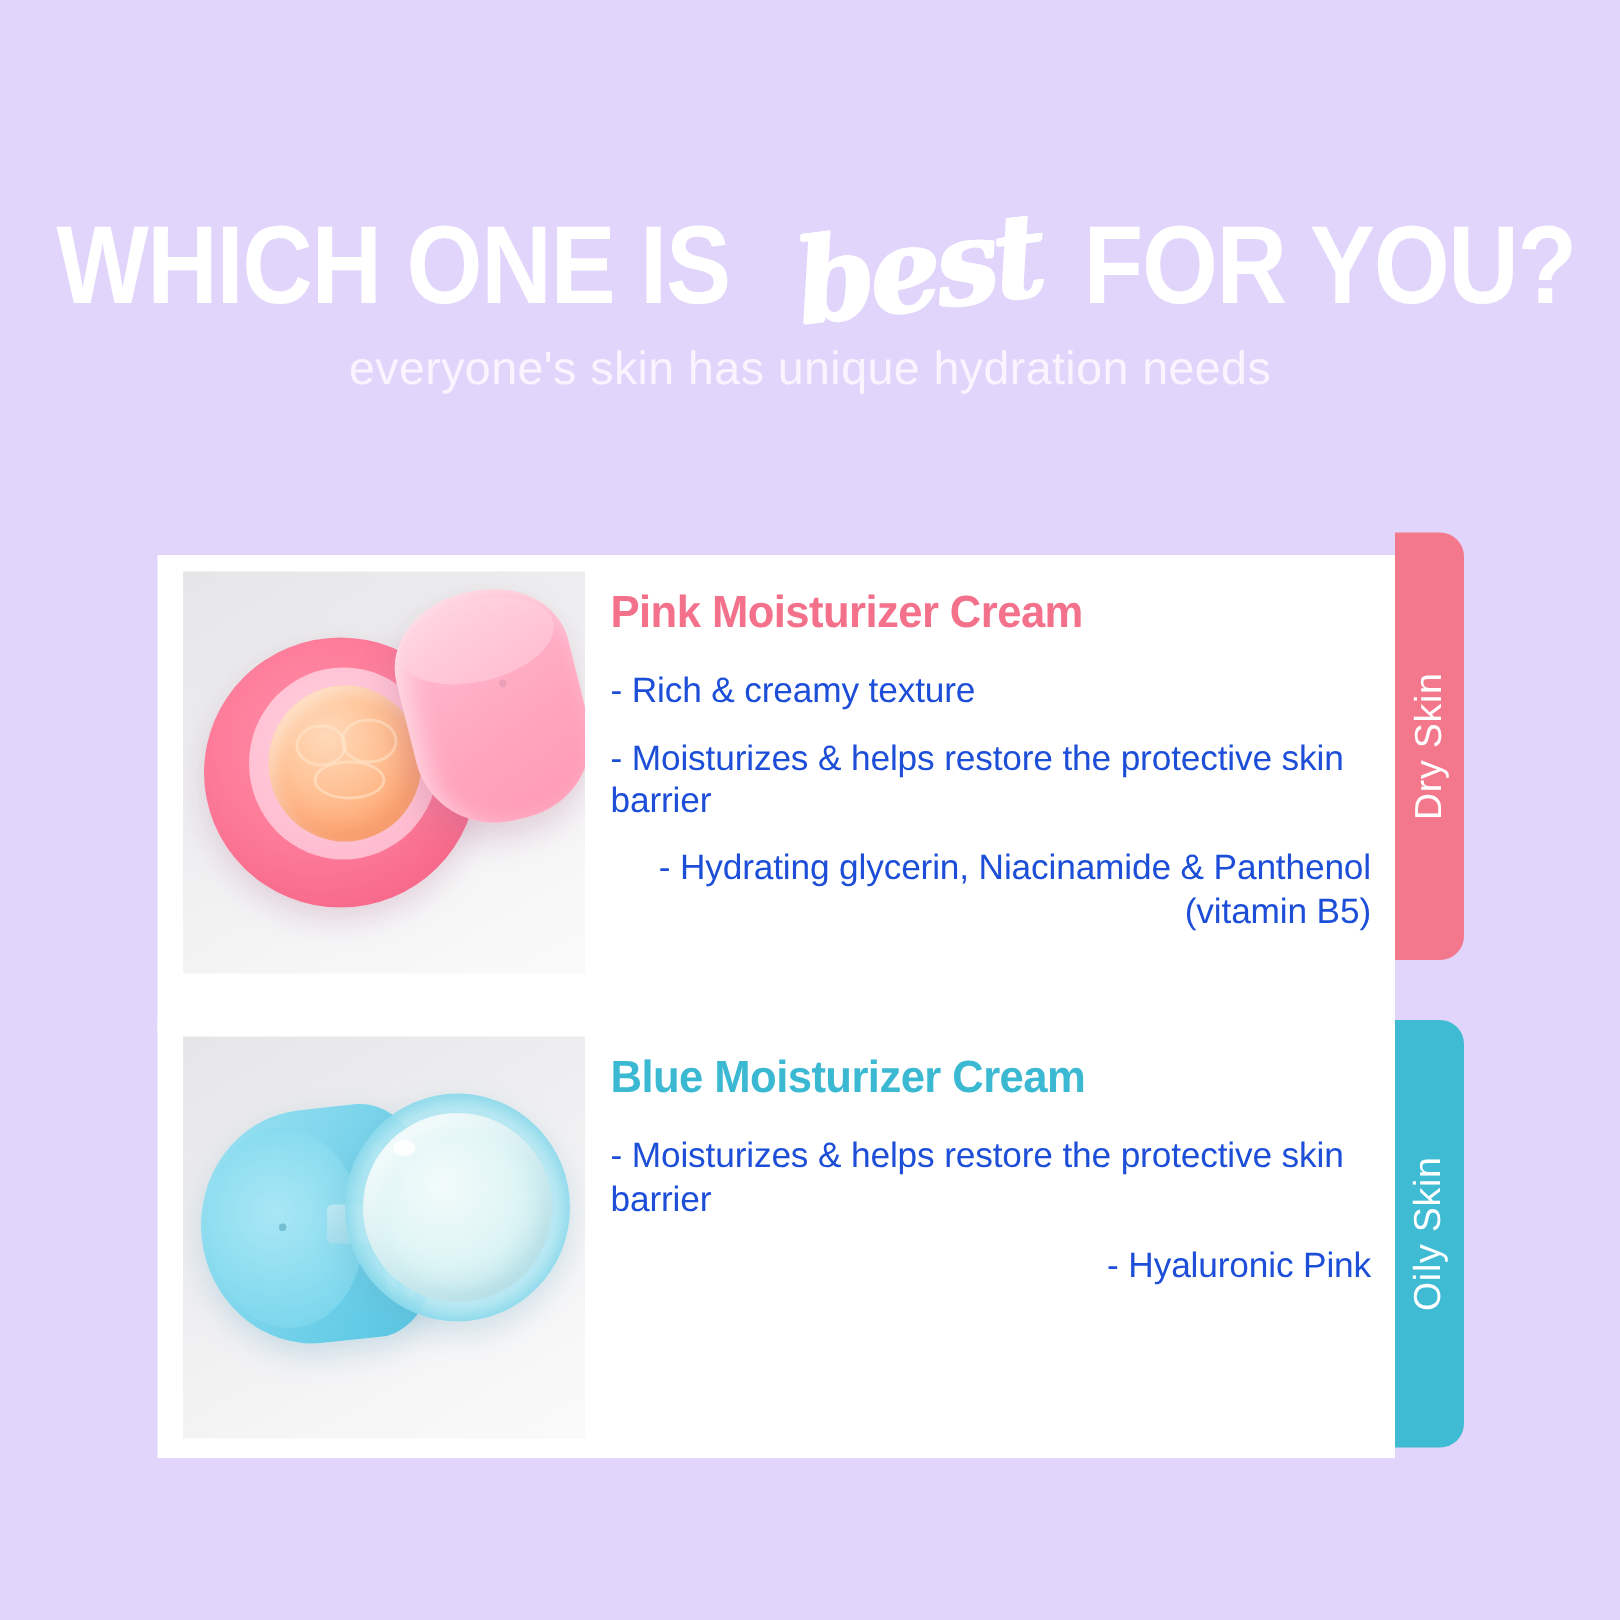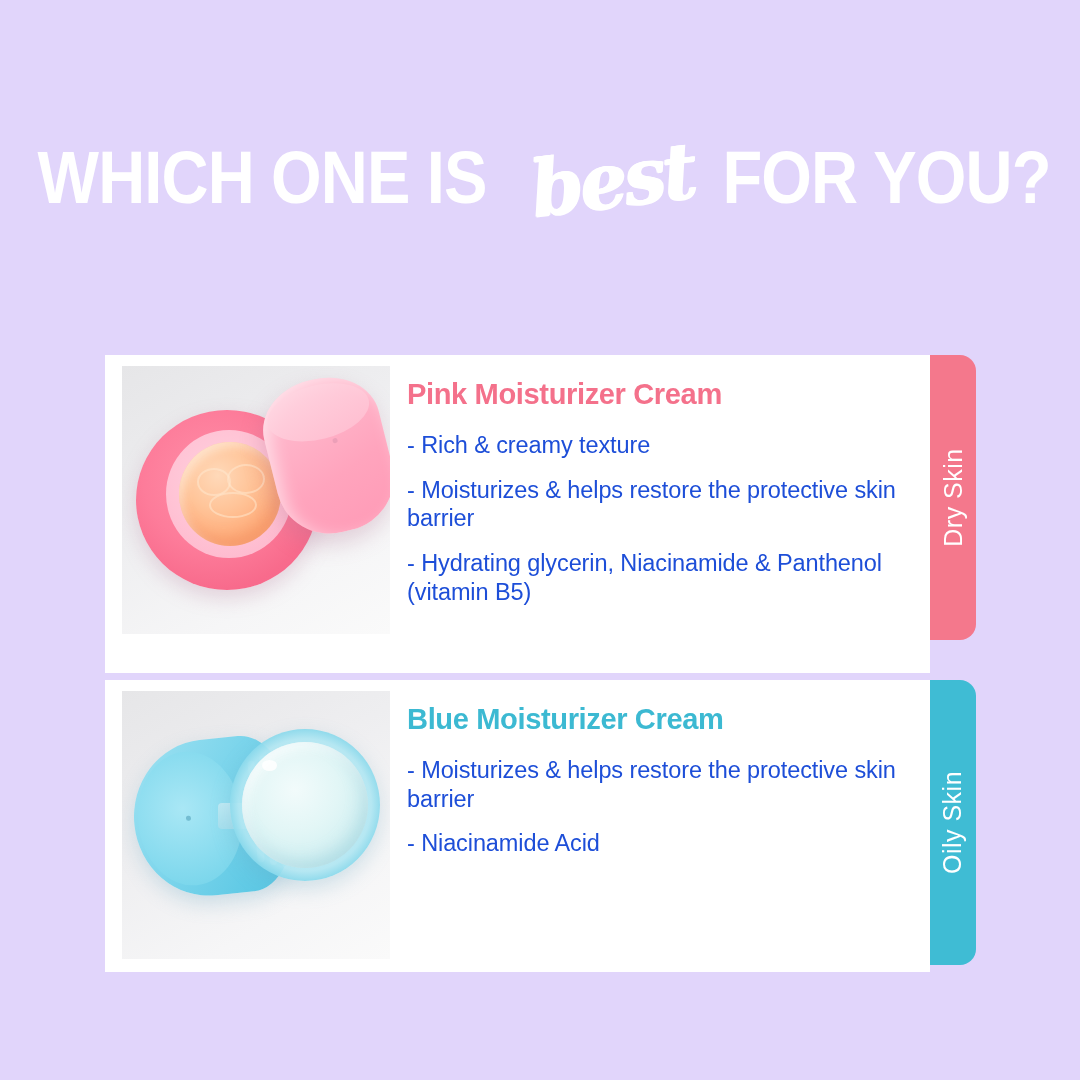--- a/index.html
+++ b/index.html
@@ -70,21 +70,21 @@
 
   
   .card {
     position: absolute;
     left: 105px;
     width: 825px;
     background: #ffffff;
     display: flex;
     align-items: flex-start;
   }
-  .card--pink { top: 355px; height: 318px; }
+  .card--pink { top: 370px; height: 318px; }
   .card--blue { top: 680px; height: 292px; }
 
   .card-photo {
     width: 268px;
     height: 268px;
     margin: 11px 0 0 17px;
     flex: 0 0 auto;
     position: relative;
     overflow: hidden;
     background: linear-gradient(150deg, #e6e6e8 0%, #eeeef0 40%, #f6f6f7 75%, #fafafa 100%);
@@ -232,21 +232,21 @@
   .card--blue .card-title { color: #3cb9d2; }
 
   .bullets { margin: 0; padding: 0; list-style: none; }
   .bullet {
     color: #1d4ed8;
     font-size: 23.5px;
     line-height: 1.22;
     margin-bottom: 16px;
     letter-spacing: -0.1px;
   }
-  .bullet:last-child { margin-bottom: 0; }
+  .bullet:last-child { margin-bottom: 0; text-align: right; }
 
   
   .tab {
     position: absolute;
     left: 930px;
     width: 46px;
     border-radius: 0 16px 16px 0;
     display: flex;
     align-items: center;
     justify-content: center;
@@ -262,20 +262,21 @@
     transform: rotate(-90deg);
   }
 </style>
 </head>
 <body>
 
 <div class="header">
   <div class="headline">
     <span class="hl-word">WHICH ONE IS</span><span class="hl-script">best</span><span class="hl-word">FOR YOU?</span>
   </div>
+  <div class="subhead">everyone's skin has unique hydration needs</div>
 </div>
 
 <div class="card card--pink">
   <div class="card-photo">
     <div class="pj-base">
       <div class="pj-inner-ring">
         <div class="pj-cream">
           <div class="pj-swirl pj-s1"></div>
           <div class="pj-swirl pj-s2"></div>
           <div class="pj-swirl pj-s3"></div>
@@ -314,19 +315,19 @@
     <div class="bj-jar">
       <div class="bj-jar-inner">
         <div class="bj-bubble"></div>
       </div>
     </div>
   </div>
   <div class="card-body">
     <h2 class="card-title">Blue Moisturizer Cream</h2>
     <ul class="bullets">
       <li class="bullet">- Moisturizes &amp; helps restore the protective skin barrier</li>
-      <li class="bullet">- Niacinamide Acid</li>
+      <li class="bullet">- Hyaluronic Pink</li>
     </ul>
   </div>
 </div>
 <div class="tab tab--blue">
   <span class="tab-label">Oily Skin</span>
 </div>
 
 </body></html>

